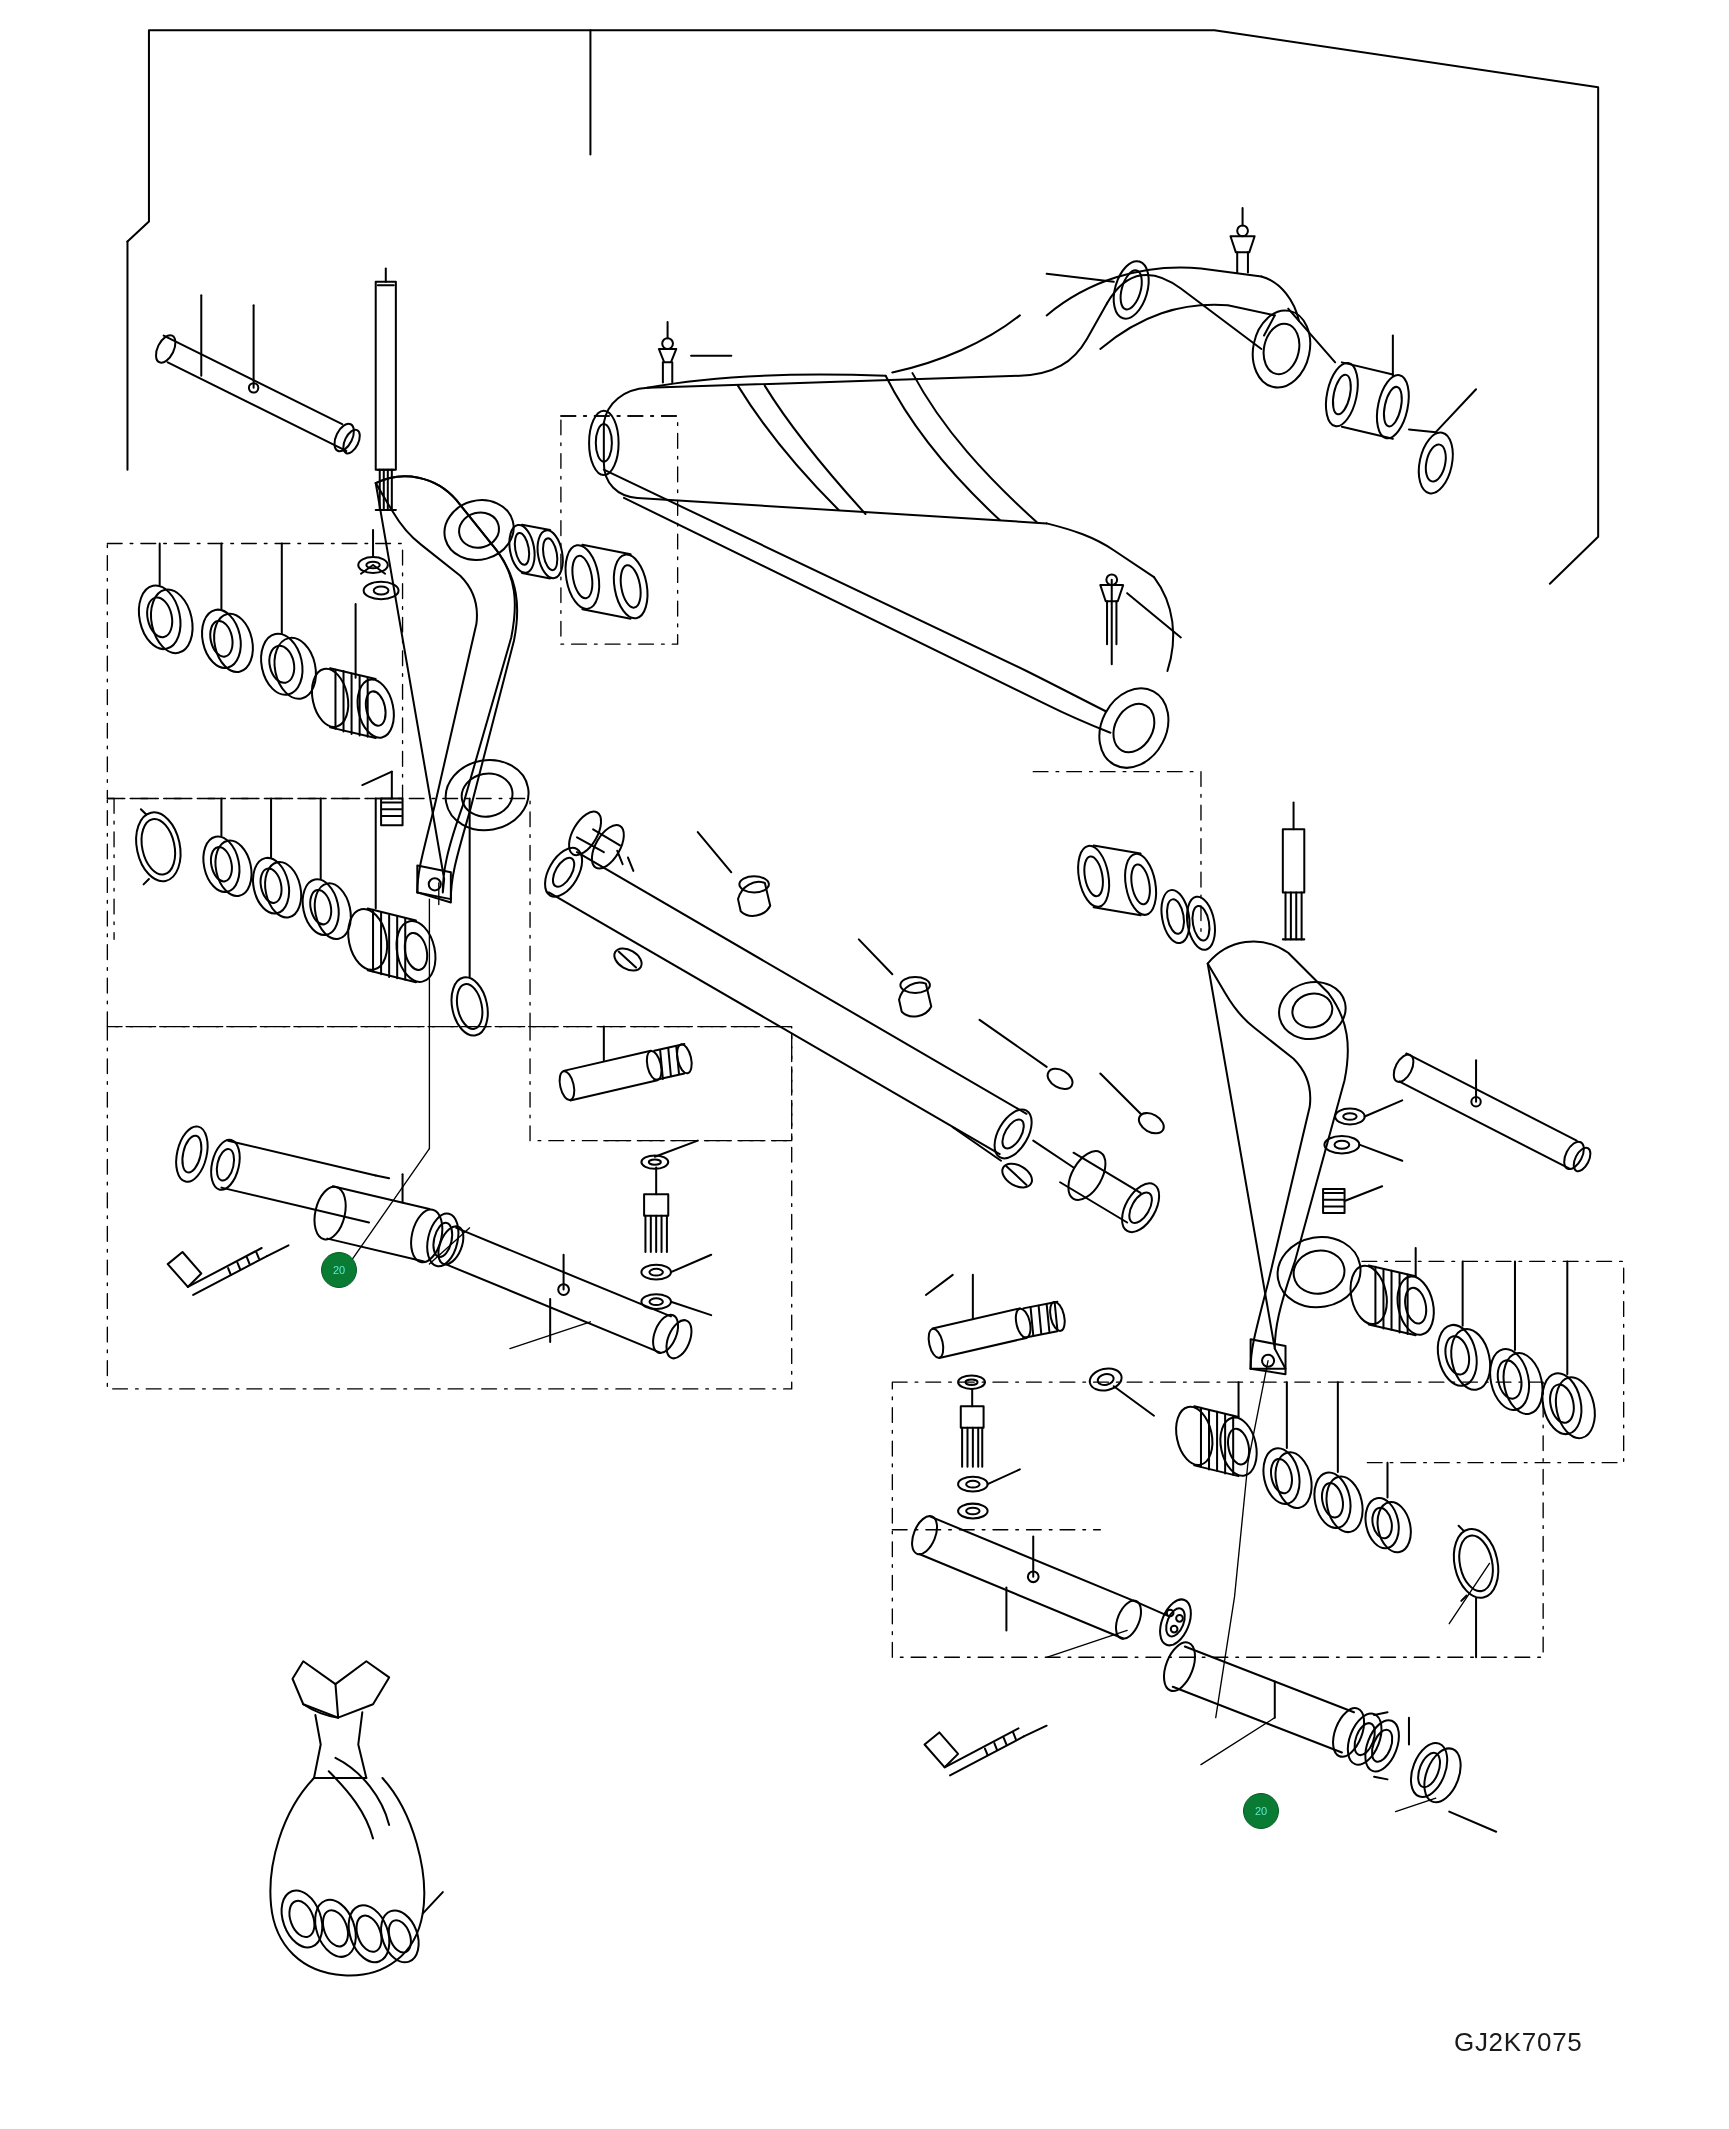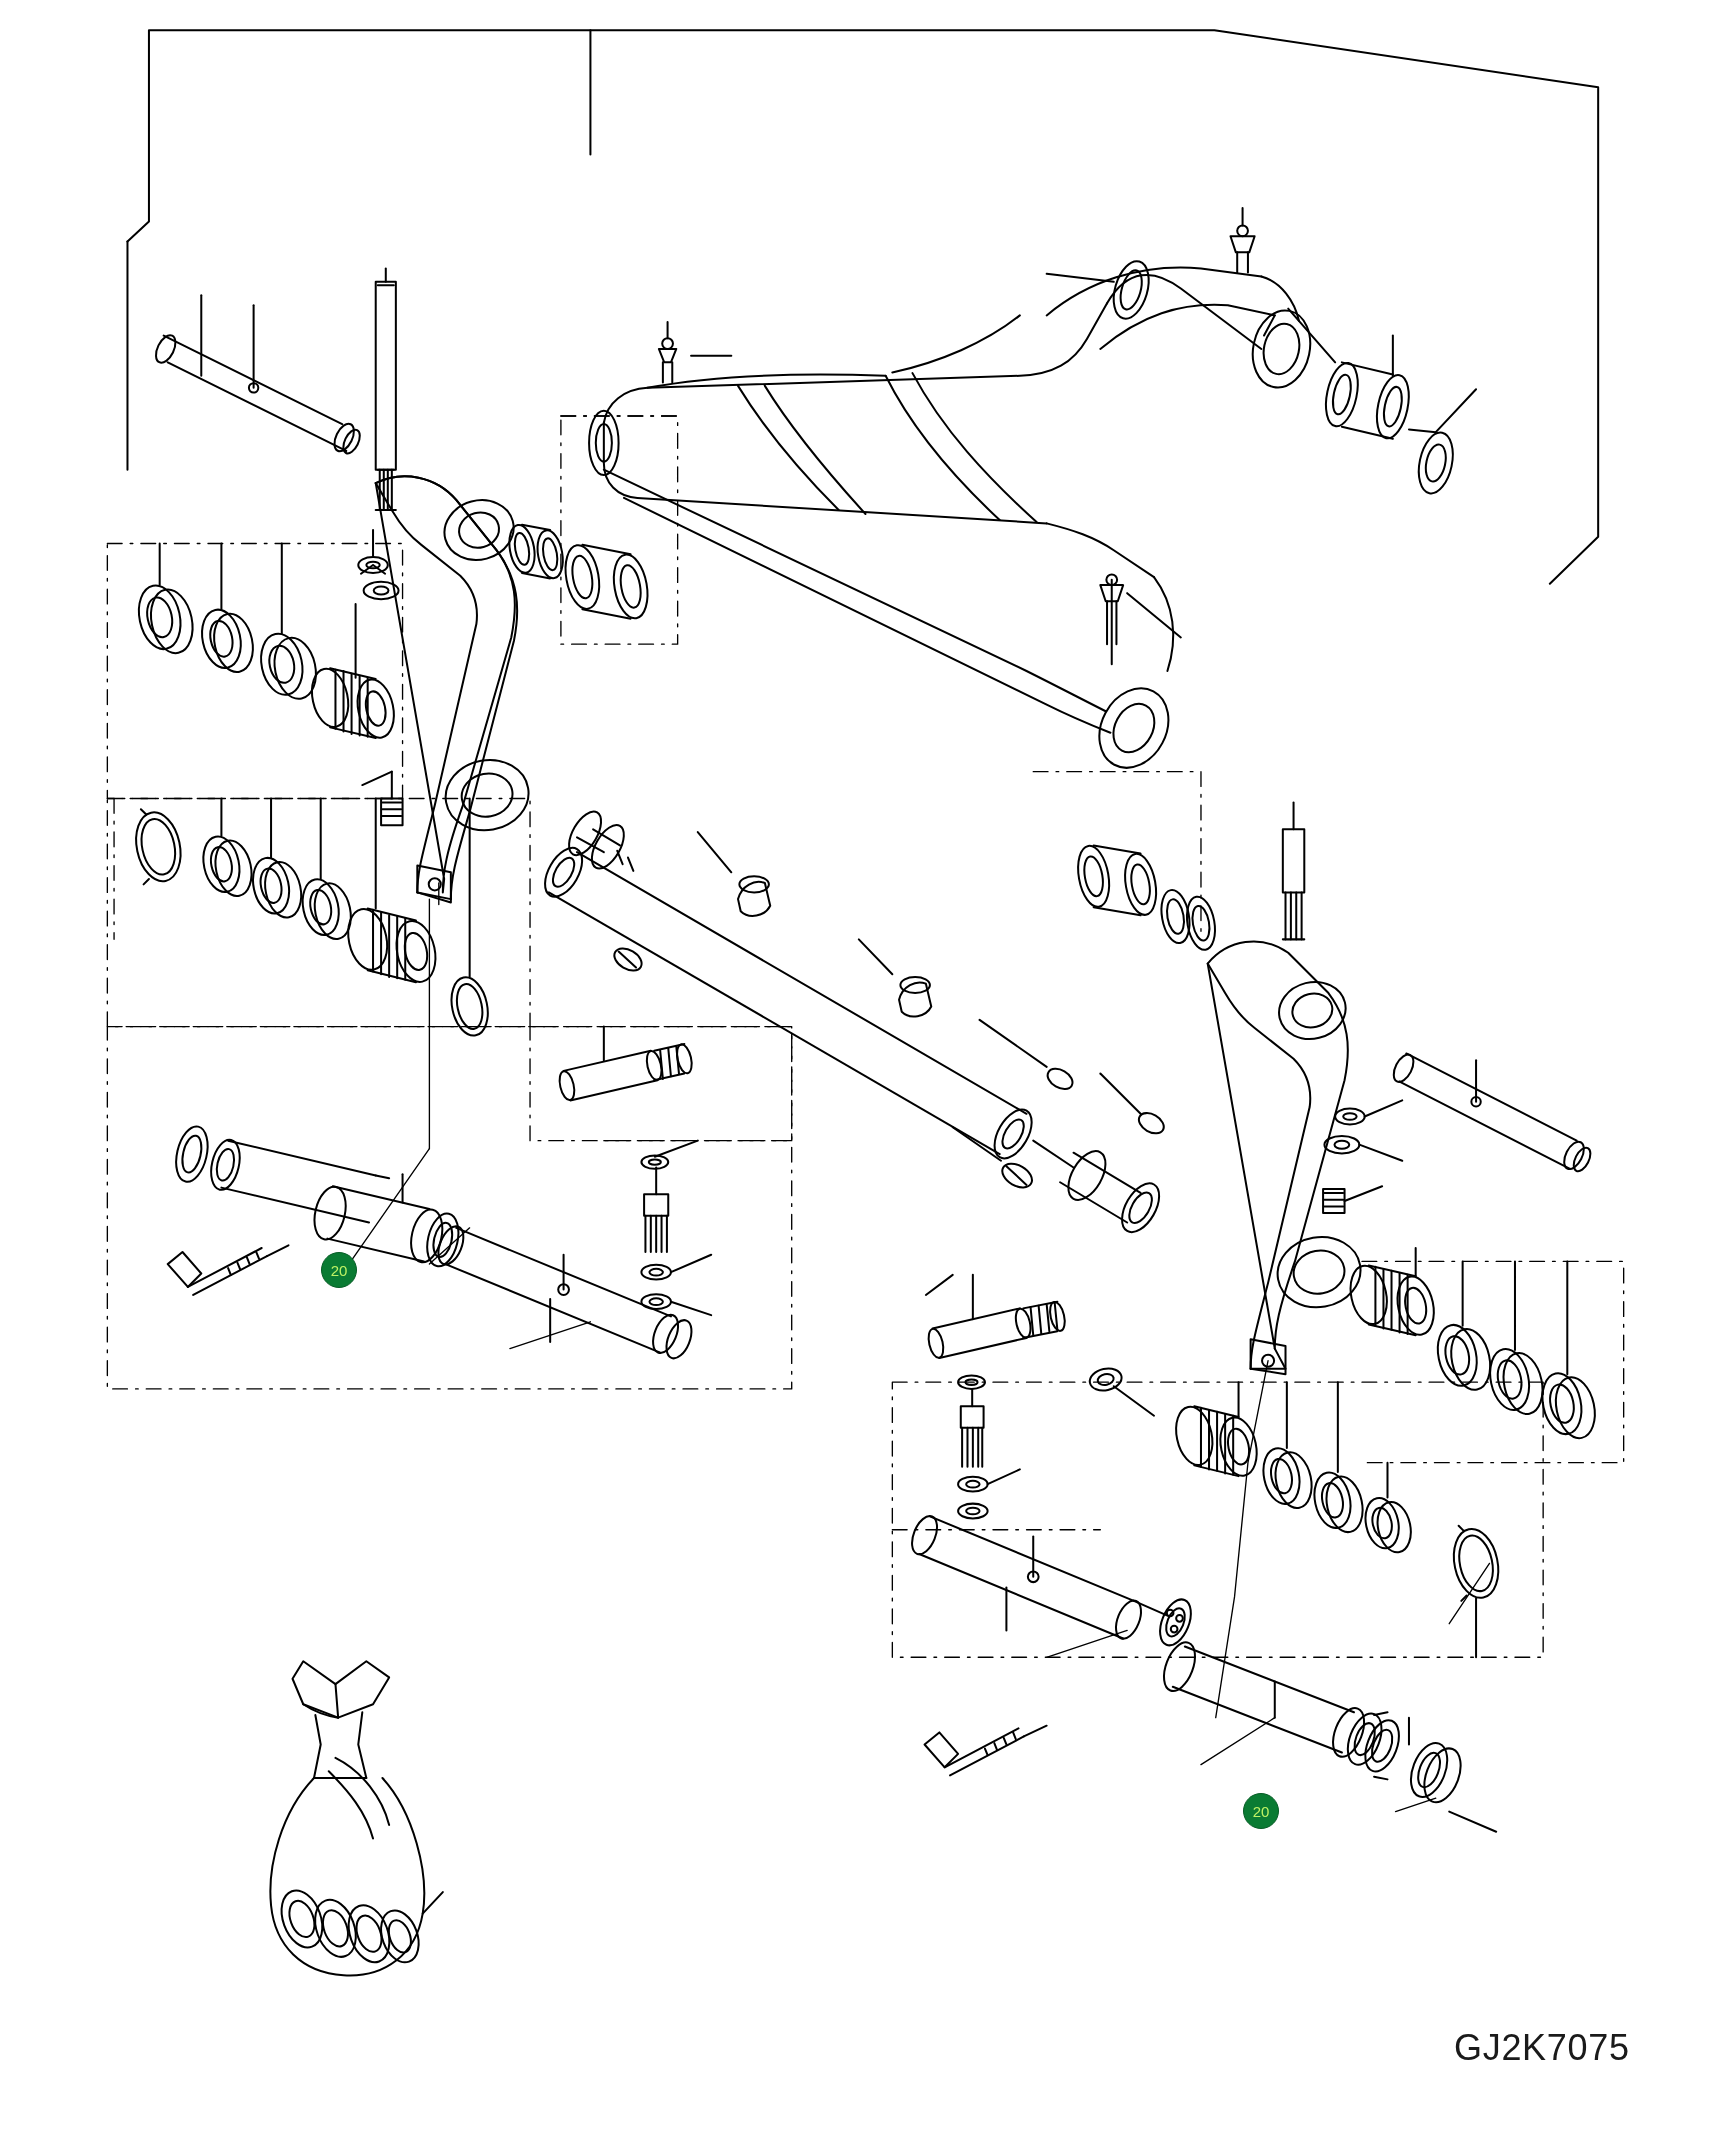--- a/index.html
+++ b/index.html
@@ -23,33 +23,33 @@
     top: 0;
     width: 1729px;
     height: 2129px;
   }
   .callout {
     position: absolute;
     width: 36px;
     height: 36px;
     border-radius: 50%;
     background: #0a7b33;
-    color: #bef264;
-    font-size: 15px;
+    color: #5eead4;
+    font-size: 11px;
     font-family: "Liberation Sans", sans-serif;
     display: flex;
     align-items: center;
     justify-content: center;
     box-sizing: border-box;
     border: 1.3px solid #075c26;
   }
   #drawing-code {
     position: absolute;
     font-family: "Liberation Sans", sans-serif;
-    font-size: 36px;
+    font-size: 26px;
     color: #1a1a1a;
     letter-spacing: 0.7px;
   }
 </style>
 </head>
 <body>
 
 <div id="page">
 
   <svg id="diagram-svg" viewBox="0 0 2577 3173" xmlns="http://www.w3.org/2000/svg">

